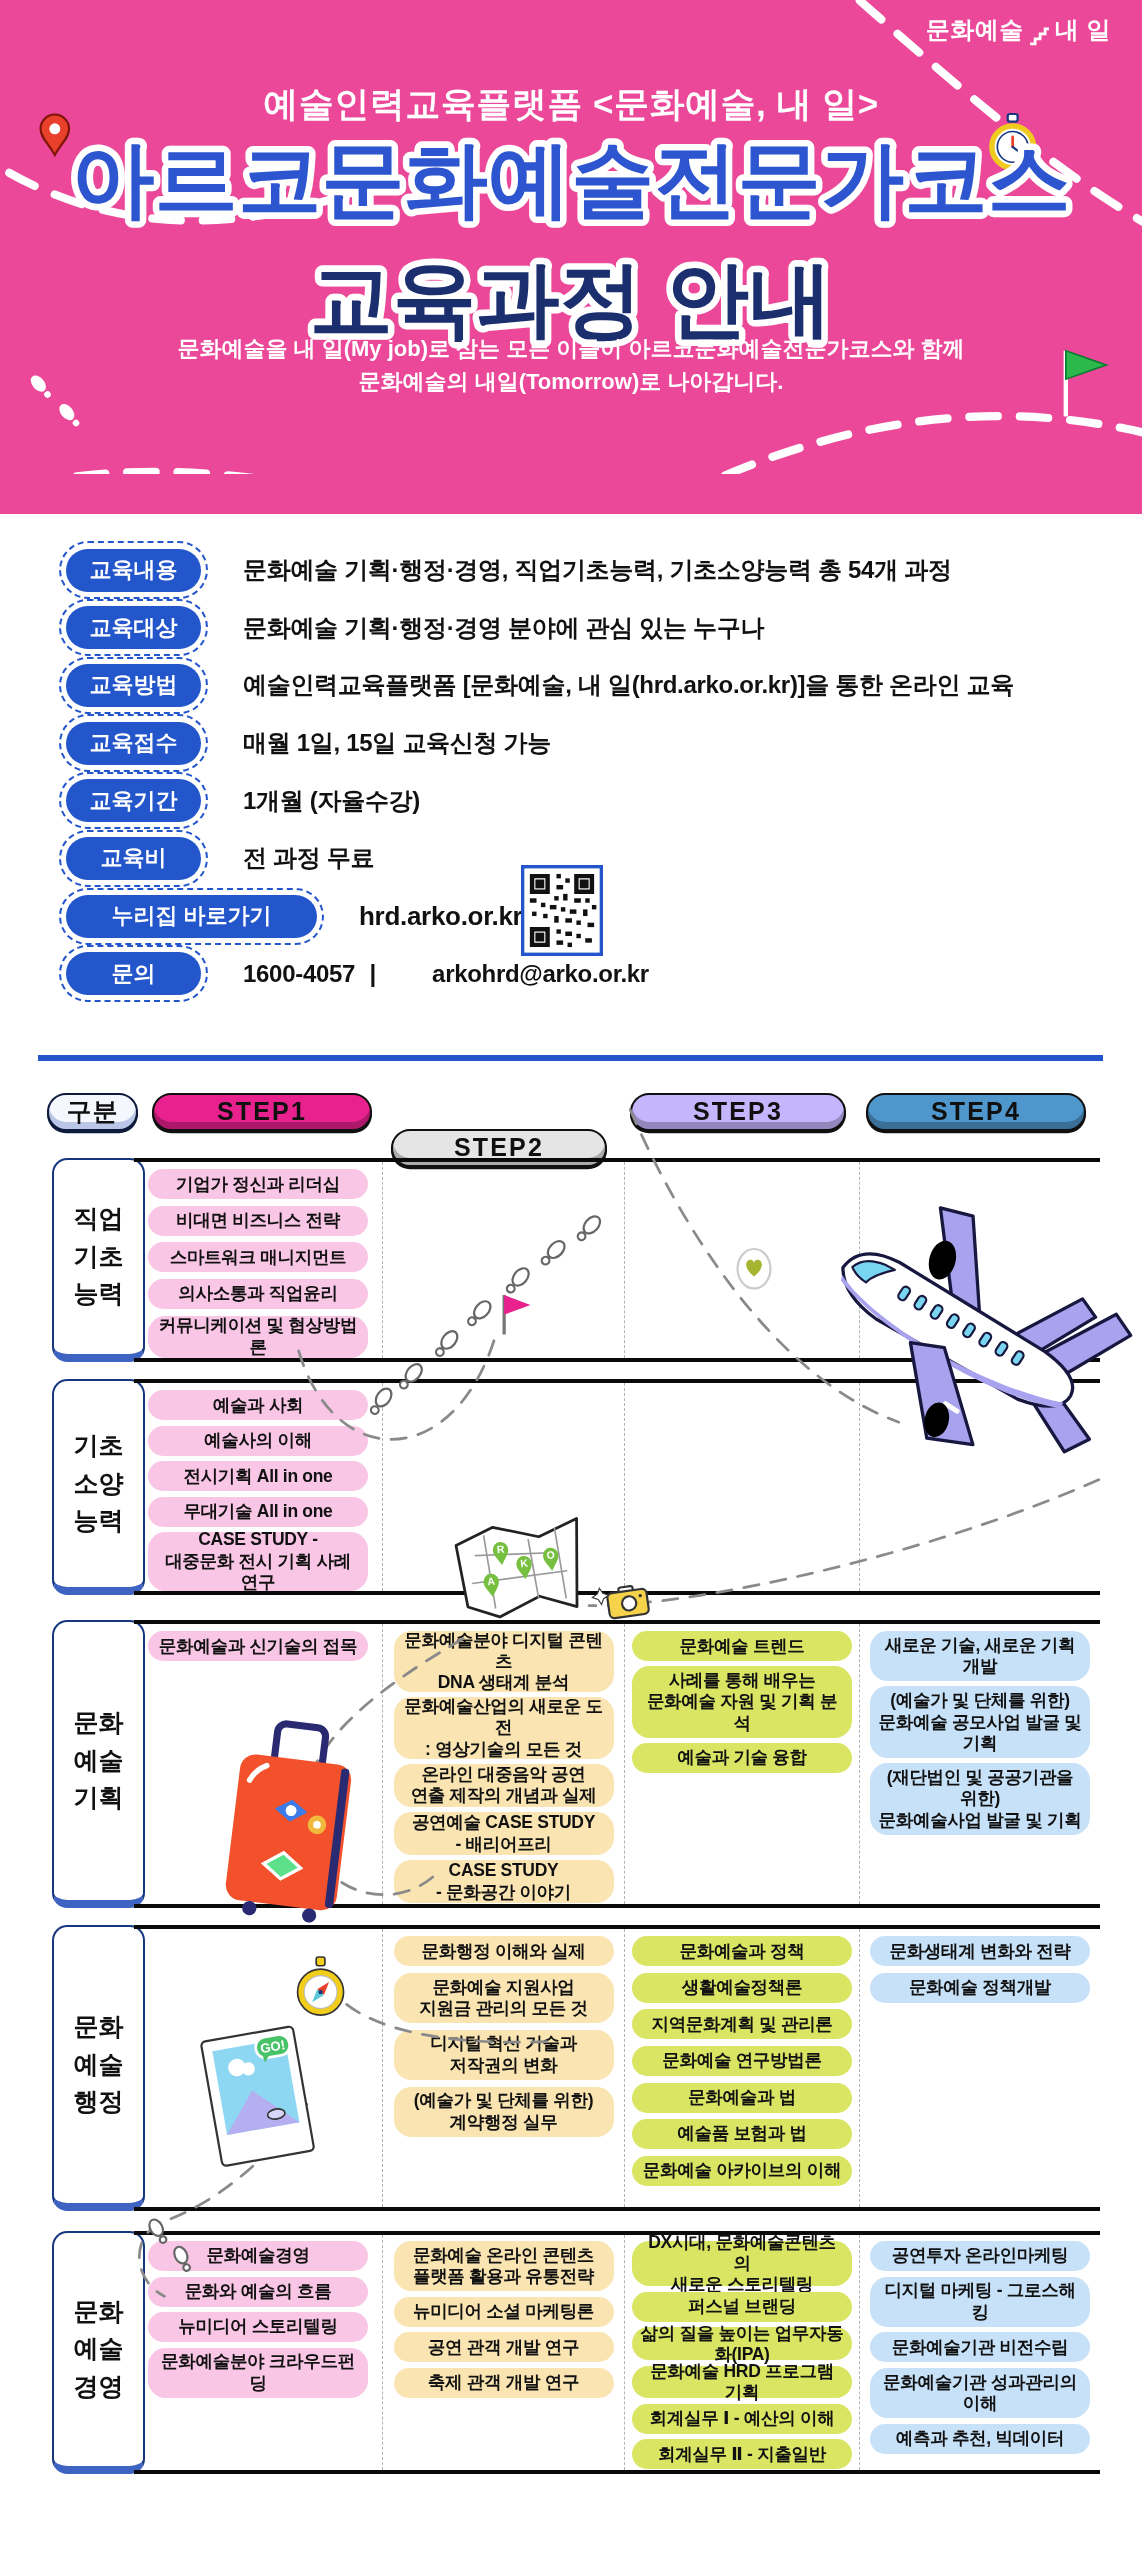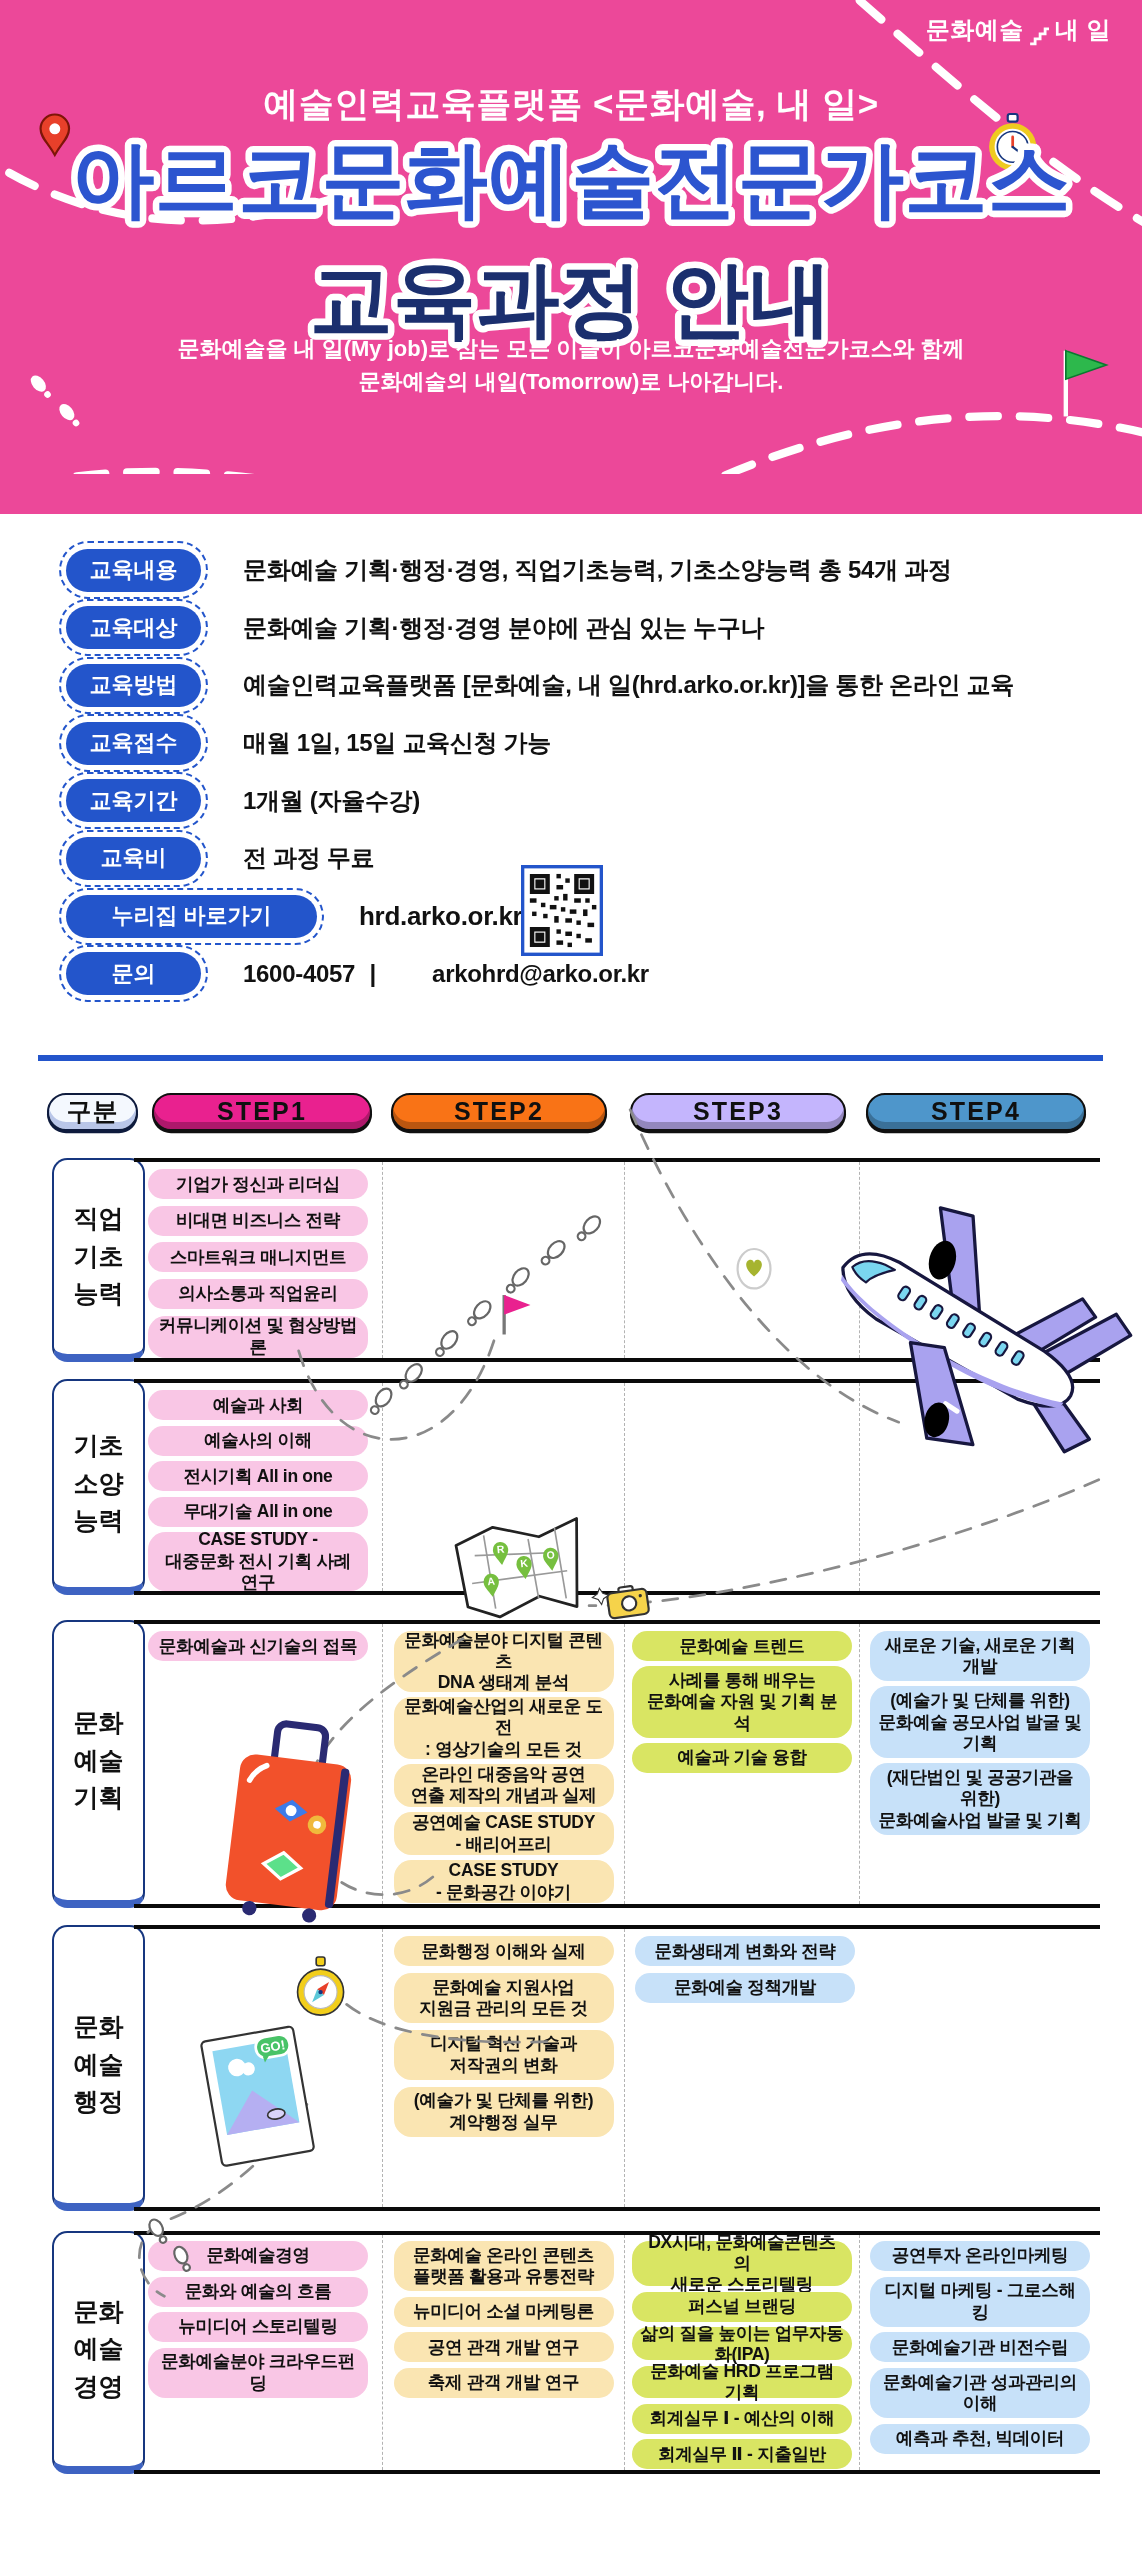--- a/index.html
+++ b/index.html
@@ -204,21 +204,21 @@
     </svg>
   </section>
 
   <div class="divider"></div>
 
   <section class="table-wrap">
 
     <div class="step-header">
       <div class="step-pill cat" style="left:47px;width:91px;">구분</div>
       <div class="step-pill" style="left:152px;width:220px;background:#E9218F;">STEP1</div>
-      <div class="step-pill" style="left:391px;width:216px;background:#f97316;">STEP2</div>
+      <div class="step-pill" style="left:391px;width:216px;background:#e5e5e5;margin-top:36px;">STEP2</div>
       <div class="step-pill" style="left:630px;width:216px;background:#c4b5fd;">STEP3</div>
       <div class="step-pill" style="left:866px;width:220px;background:#4E96CB;">STEP4</div>
     </div>
 
     <div id="table-rows">
         <div class="trow r1" style="height: 204px; margin-top: 27px;">
           <div class="cat-box">
             <div class="cat-text">직업
 기초
 능력</div>
@@ -302,20 +302,29 @@
           <div class="course-area">
             <div class="col c1"></div>
             <div class="col c2">
               <div class="pill s2">문화행정 이해와 실제</div>
               <div class="pill s2">문화예술 지원사업
 지원금 관리의 모든 것</div>
               <div class="pill s2">디지털 혁신 기술과
 저작권의 변화</div>
               <div class="pill s2">(예술가 및 단체를 위한)
 계약행정 실무</div>
+            </div>
+            <div class="col c3">
+              <div class="pill s3">문화예술과 정책</div>
+              <div class="pill s3">생활예술정책론</div>
+              <div class="pill s3">지역문화계획 및 관리론</div>
+              <div class="pill s3">문화예술 연구방법론</div>
+              <div class="pill s3">문화예술과 법</div>
+              <div class="pill s3">예술품 보험과 법</div>
+              <div class="pill s3">문화예술 아카이브의 이해</div>
             </div>
             <div class="col c4">
               <div class="pill s4">문화생태계 변화와 전략</div>
               <div class="pill s4">문화예술 정책개발</div>
             </div>
           </div>
         </div>
         <div class="trow r5" style="height: 243px; margin-top: 20px;">
           <div class="cat-box">
             <div class="cat-text">문화

